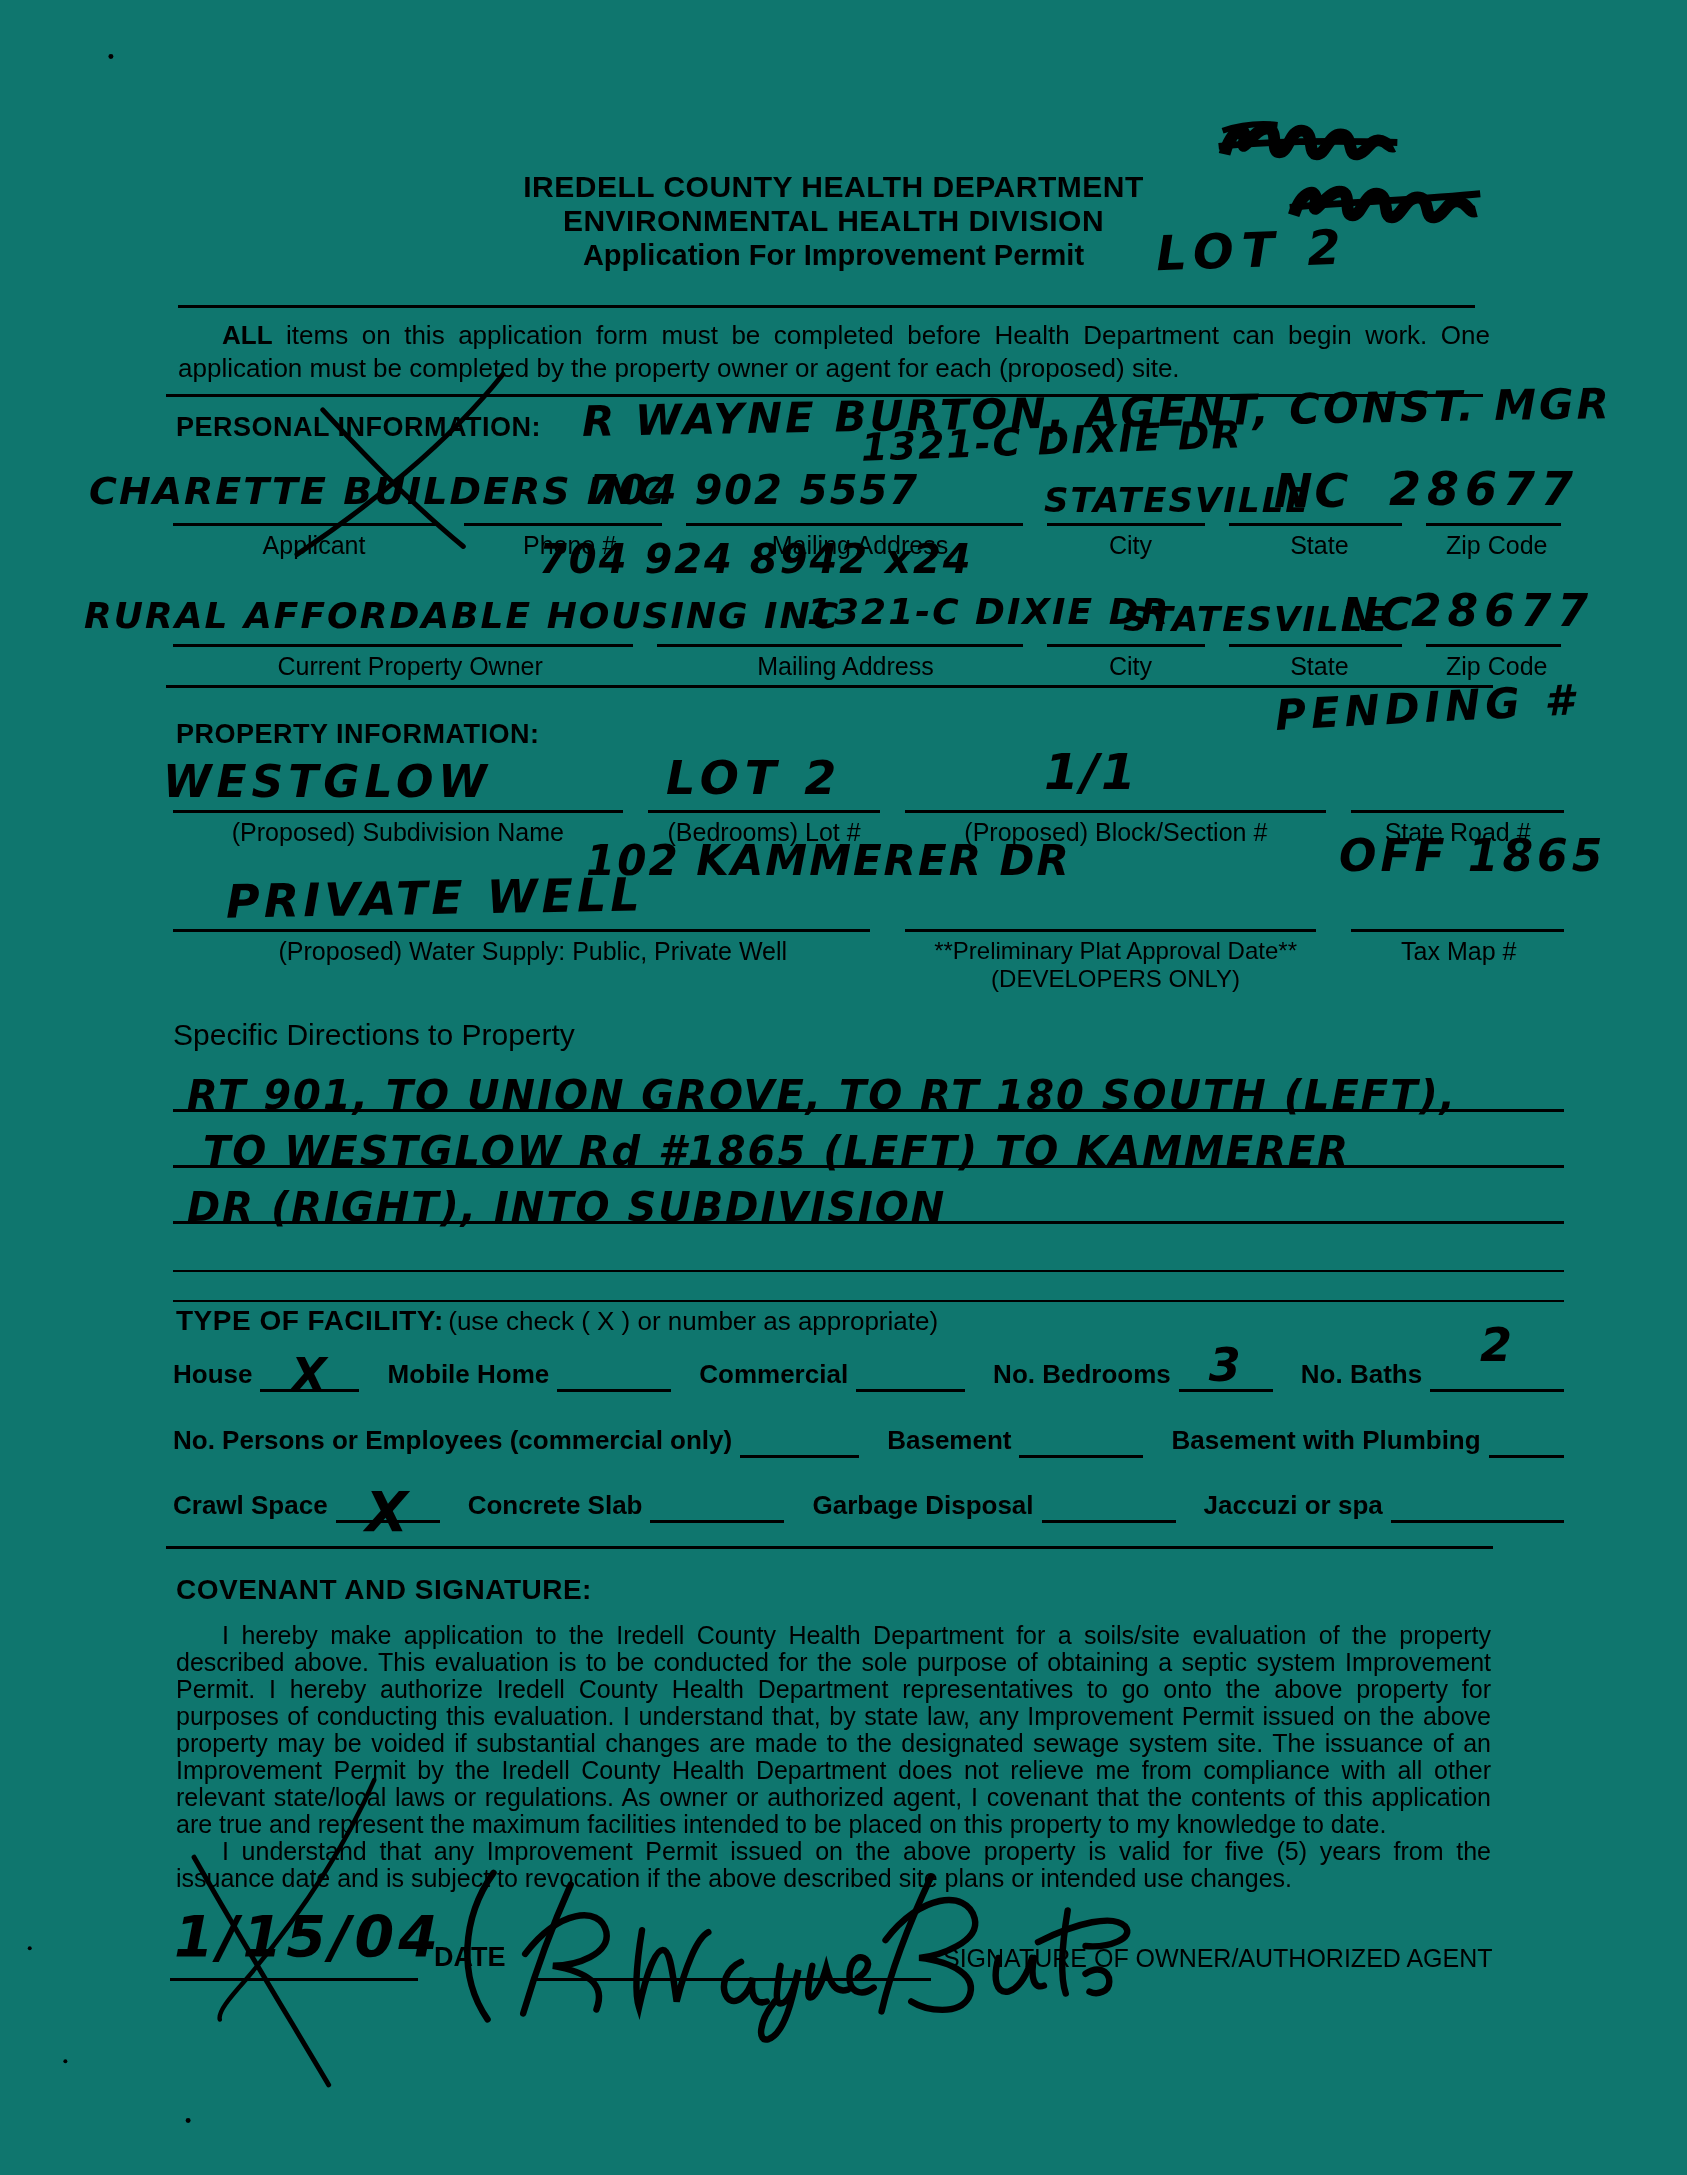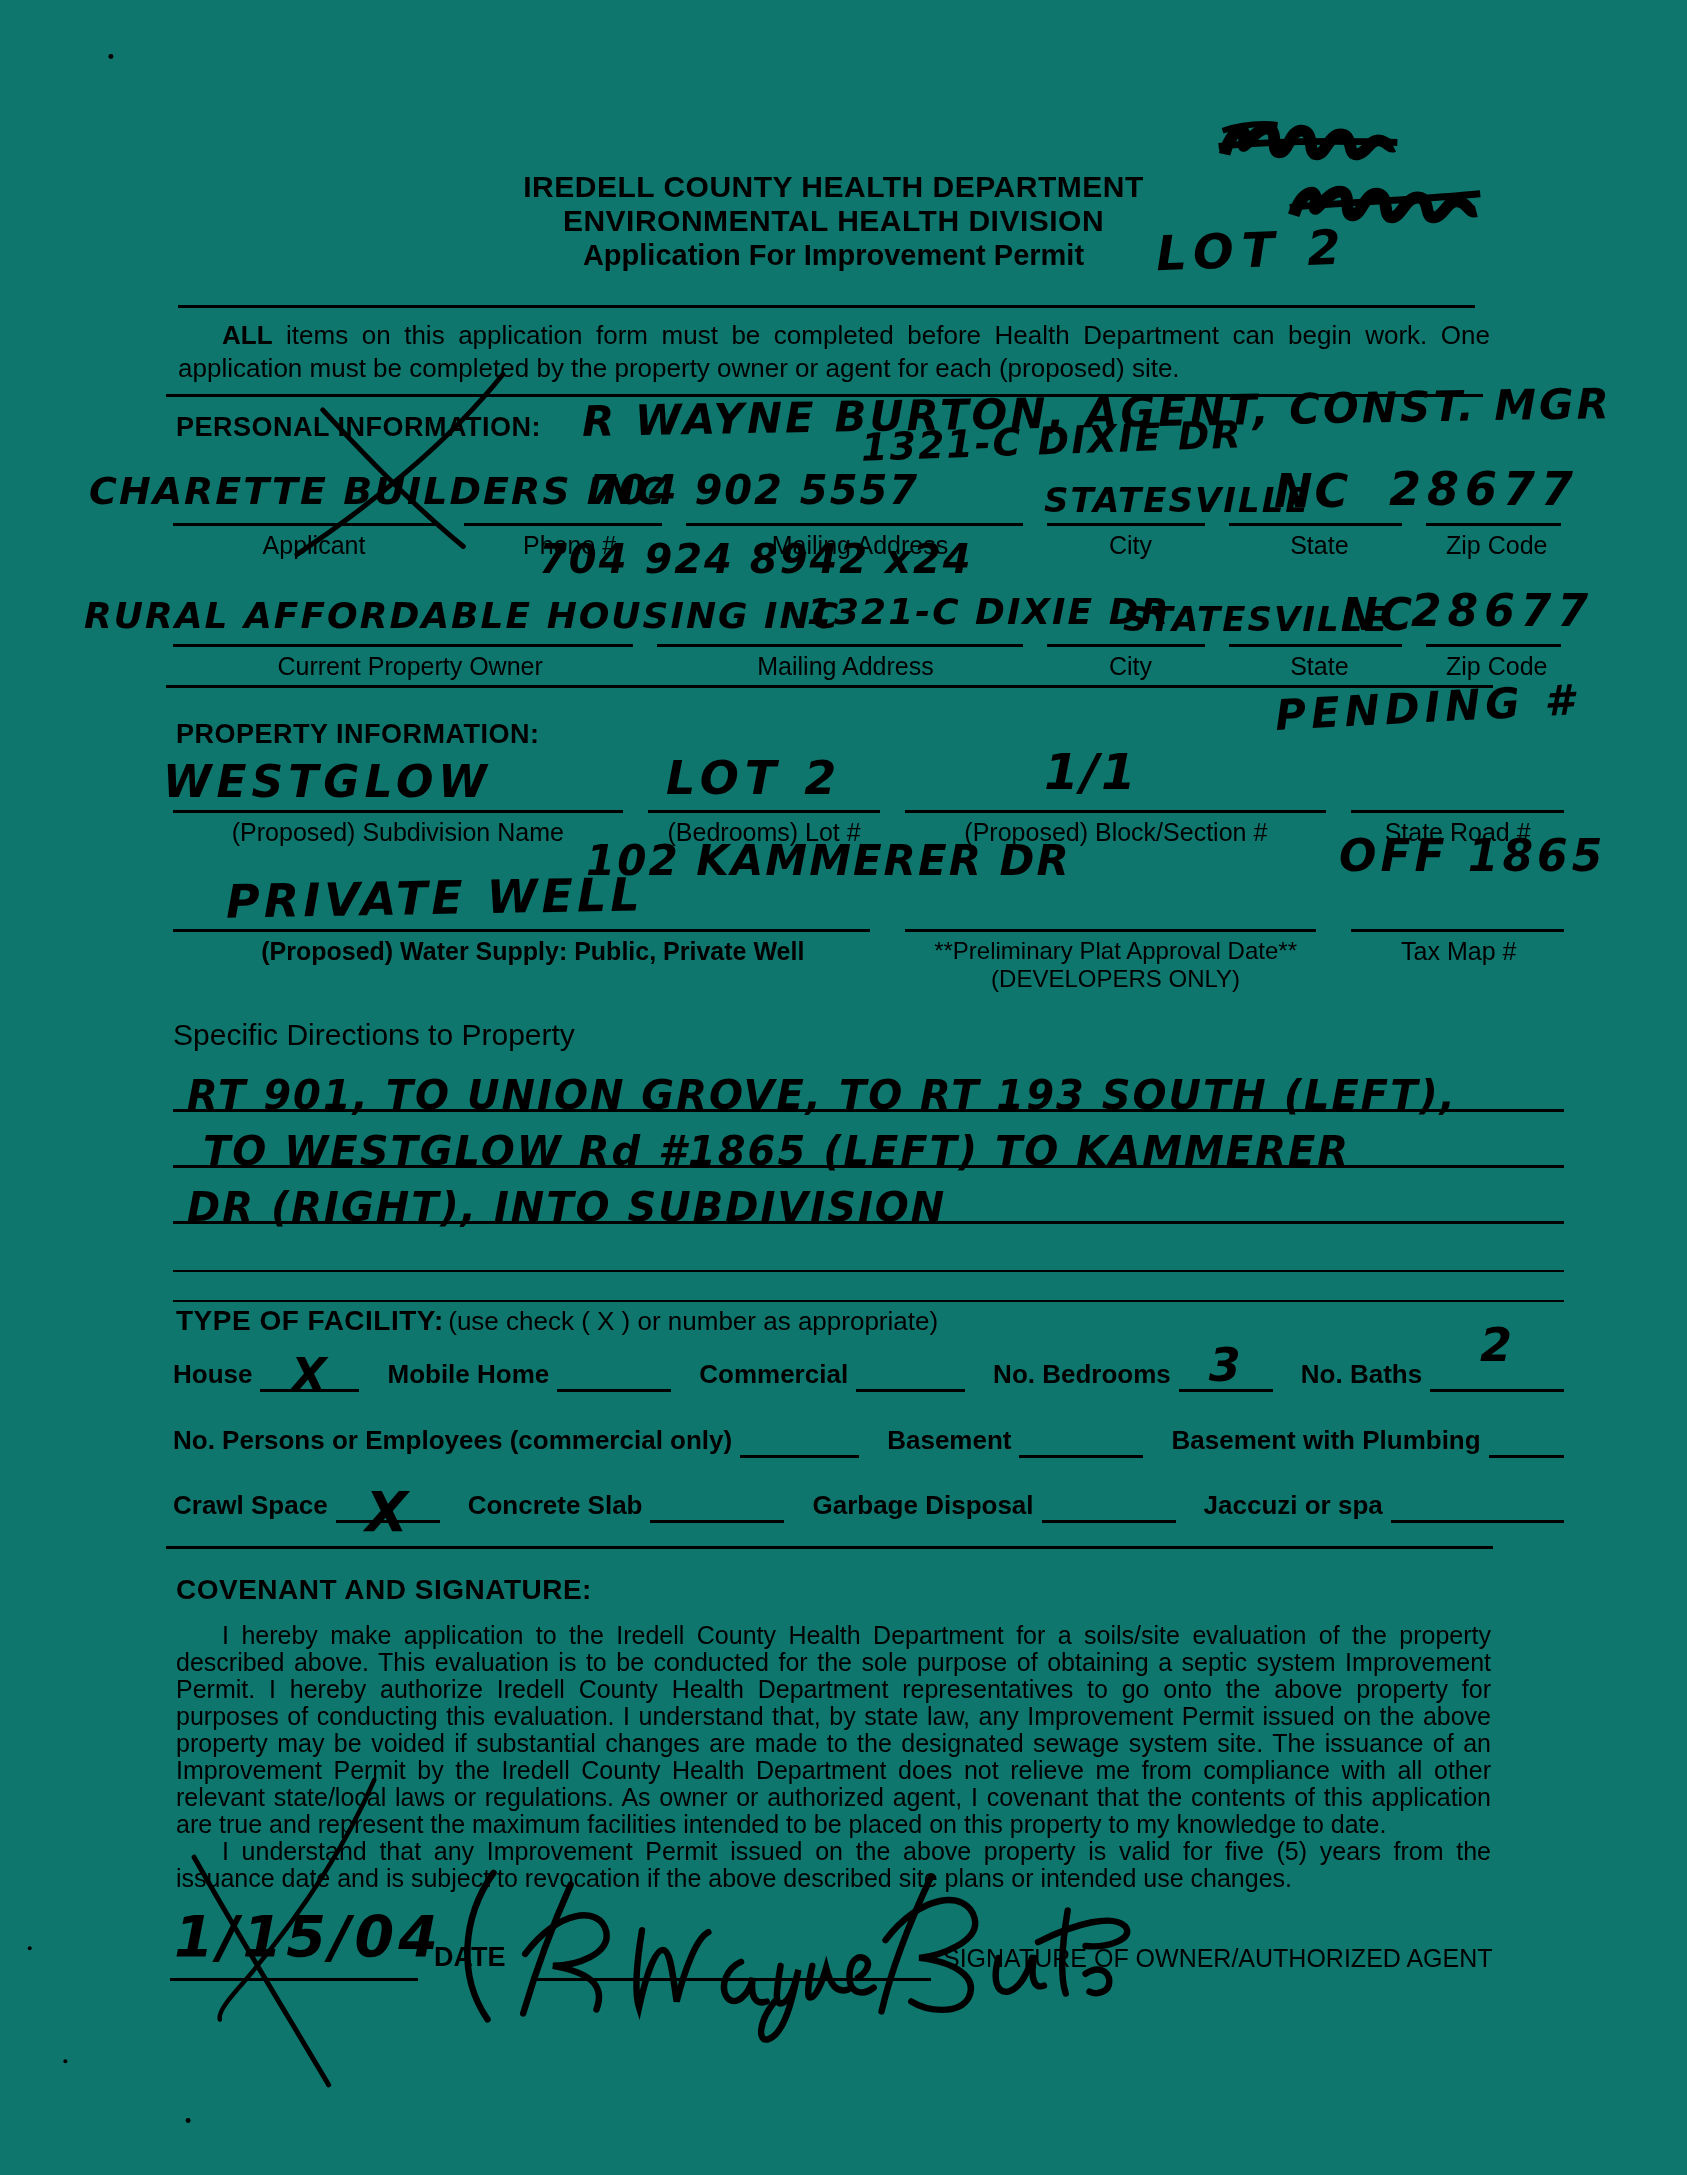--- a/index.html
+++ b/index.html
@@ -158,35 +158,35 @@
   <div class="abs hw" style="left:1339px; top:834px; font-size:44px; letter-spacing:4px;">OFF 1865</div>
   <div class="abs hw" style="left:226px; top:875px; font-size:46px; letter-spacing:4px; transform:rotate(-1deg);">PRIVATE WELL</div>
 
   <div class="form-row" style="left:173px; top:929px; width:1391px;">
     <div class="lines">
       <div class="seg" style="width:698px; margin-right:35px;"></div>
       <div class="seg" style="width:411px; margin-right:35px;"></div>
       <div class="seg" style="width:213px;"></div>
     </div>
     <div class="labels">
-      <div class="seg-label left" style="width:698px; margin-right:35px; padding-left:15px;font-weight:bold;">(Proposed) Water Supply: Public, Private Well</div>
+      <div class="seg-label left" style="width:698px; margin-right:35px; padding-left:15px;">(Proposed) Water Supply: Public, Private Well</div>
       <div style="width:411px; margin-right:35px;">
         <div class="sublabel">**Preliminary Plat Approval Date**</div>
         <div class="sublabel">(DEVELOPERS ONLY)</div>
       </div>
       <div class="seg-label" style="width:213px;">Tax Map #</div>
     </div>
   </div>
 
   <div class="dir-wrap">
     <div class="dir-first">
       <span class="dir-label">Specific Directions to Property</span>
     </div>
     <div class="dir-line">
-      <span class="hw dirtext">RT 901, TO UNION GROVE, TO RT 193 SOUTH (LEFT),</span>
+      <span class="hw dirtext">RT 901, TO UNION GROVE, TO RT 180 SOUTH (LEFT),</span>
     </div>
     <div class="dir-line">
       <span class="hw dirtext" style="padding-left:30px;">TO WESTGLOW Rd #1865 (LEFT) TO KAMMERER</span>
     </div>
     <div class="dir-line">
       <span class="hw dirtext">DR (RIGHT), INTO SUBDIVISION</span>
     </div>
     <div class="dir-blank-a"></div>
     <div class="dir-blank-b"></div>
   </div>

